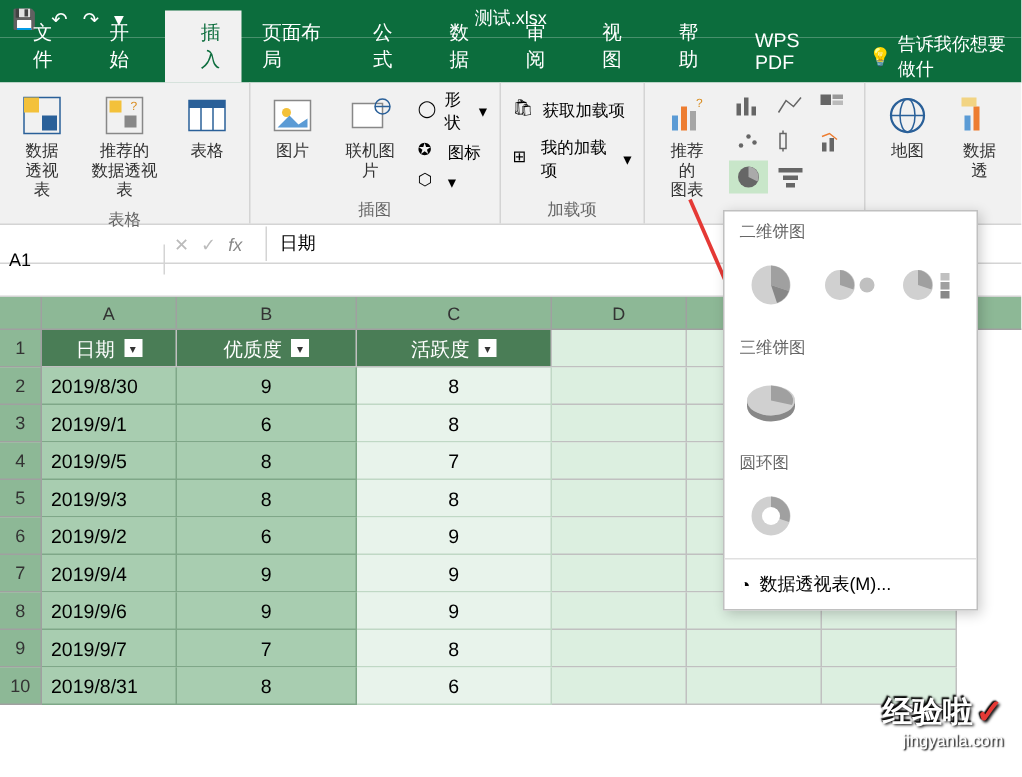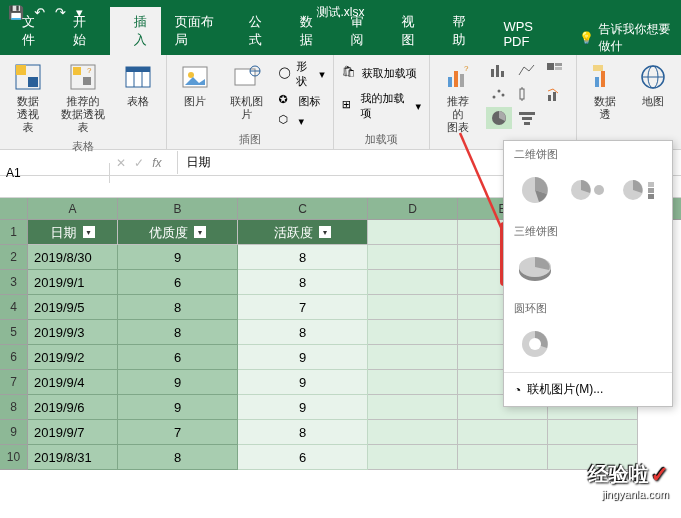--- a/index.html
+++ b/index.html
@@ -45,21 +45,21 @@
     .rh { width: 28px; background: #8db896; border-right: 1px solid #a0a0a0; border-bottom: 1px solid #a0a0a0; text-align: center; font-size: 12px; line-height: 25px; color:#333;}
     .cell { border-right: 1px solid #c0c0c0; border-bottom: 1px solid #c0c0c0; font-size: 13px; line-height: 25px; padding: 0 6px; }
     .cell.wA { width: 90px; } .cell.wB { width: 120px; text-align:center;} .cell.wC { width: 130px; text-align:center;} .cell.wD { width: 90px; } .cell.wE { width: 90px; } .cell.wF { width: 90px; }
     
     .hdr-cell { background: #4a7d56; color: #fff; text-align: center; display:flex; justify-content:center; align-items:center; gap:6px;}
     .hdr-cell .dd { width: 12px; height:12px; background:#fff; display:inline-flex; align-items:center; justify-content:center; font-size:8px; color:#333;}
     .data-ab { background: #a8cdb0; border-right-color:#7fa788; border-bottom-color:#7fa788;}
     .data-c { background: #e8f3eb; border-right-color:#c0d8c5; border-bottom-color:#c0d8c5;}
     .data-blank { background: #dcefe0; }
     
-    .pie-menu { position: absolute; top: 140px; left: 503px; width: 170px; background: #fff; border: 1px solid #c0c0c0; box-shadow: 2px 2px 8px rgba(0,0,0,0.2); z-index: 100; }
+    .pie-menu { position: absolute; top: 140px; left: 482px; width: 170px; background: #fff; border: 1px solid #c0c0c0; box-shadow: 2px 2px 8px rgba(0,0,0,0.2); z-index: 100; }
     .pie-menu .section-label { font-size: 11px; color: #666; padding: 6px 10px; }
     .pie-menu .options { display: flex; gap: 10px; padding: 4px 10px 10px 10px; }
     .pie-menu .opt { width: 42px; height: 36px; display:flex; align-items:center; justify-content:center; cursor:pointer;}
     .pie-menu .more { display:flex; align-items:center; gap:6px; padding: 8px 10px; border-top: 1px solid #e0e0e0; font-size: 12px; cursor:pointer;}
     .red-box { position:absolute; border: 3px solid #e53935; border-radius:4px; pointer-events:none;}
     
     .watermark { position:absolute; right: 12px; bottom: 18px; text-align:right; z-index:200;}
     .watermark .t1 { font-size: 20px; font-weight: bold; color:#fff; text-shadow: 1px 1px 2px #000, -1px -1px 1px #000; display:flex; align-items:flex-end; gap:2px;}
     .watermark .t2 { font-size: 11px; color:#fff; text-shadow: 1px 1px 1px #000;}
     .check { color:#e53935; font-size:22px; font-weight:bold;}
@@ -272,36 +272,36 @@
       </div>
     </div>
     <div class="group-label"></div>
   </div>
 
   <div class="ribbon-group" style="border-right:none;">
     <div class="group-content">
       <div class="btn-large">
         <div class="icon-box">
             <svg width="28" height="28">
+              <circle cx="14" cy="14" r="11" fill="none" stroke="#2a6099" stroke-width="1.5"></circle>
+              <ellipse cx="14" cy="14" rx="5" ry="11" fill="none" stroke="#2a6099"></ellipse>
+              <line x1="3" y1="14" x2="25" y2="14" stroke="#2a6099"></line>
+            </svg>
+          </div>
+        <div class="lbl">地图</div>
+      </div>
+      <div class="btn-large">
+        <div class="icon-box">
+            <svg width="28" height="28">
               <rect x="4" y="14" width="4" height="10" fill="#5b9bd5"></rect>
               <rect x="10" y="8" width="4" height="16" fill="#ed7d31"></rect>
               <rect x="2" y="2" width="10" height="6" fill="#f3c13a" opacity="0.6"></rect>
             </svg>
           </div>
         <div class="lbl">数据透</div>
-      </div>
-      <div class="btn-large">
-        <div class="icon-box">
-            <svg width="28" height="28">
-              <circle cx="14" cy="14" r="11" fill="none" stroke="#2a6099" stroke-width="1.5"></circle>
-              <ellipse cx="14" cy="14" rx="5" ry="11" fill="none" stroke="#2a6099"></ellipse>
-              <line x1="3" y1="14" x2="25" y2="14" stroke="#2a6099"></line>
-            </svg>
-          </div>
-        <div class="lbl">地图</div>
       </div>
     </div>
     <div class="group-label"></div>
   </div>
 </div>
 
 <div class="namebox-row">
   <div class="namebox">A1</div>
   <div class="fx-area">
     <span style="color:#bbb;">✕</span>
@@ -470,21 +470,21 @@
     <div class="opt">
         <svg width="36" height="32">
           <circle cx="18" cy="16" r="13" fill="#d0d0d0"></circle>
           <path d="M18 16 L18 3 A13 13 0 0 1 30 20 Z" fill="#a0a0a0"></path>
           <circle cx="18" cy="16" r="6" fill="#fff"></circle>
         </svg>
       </div>
   </div>
   <div class="more">
     <span>◔</span>
-    <span>联机图片(M)...</span>
+    <span>数据透视表(M)...</span>
   </div>
 </div>
 
 <div class="red-box" style="top:222px; left:500px; width:120px; height:64px;"></div>
 
 <svg style="position:absolute; top:128px; left:455px; pointer-events:none;" width="70" height="130">
   <line x1="5" y1="5" x2="55" y2="120" stroke="#e53935" stroke-width="2.5"></line>
   <polygon points="55,120 47,110 58,108" fill="#e53935"></polygon>
 </svg>
 

